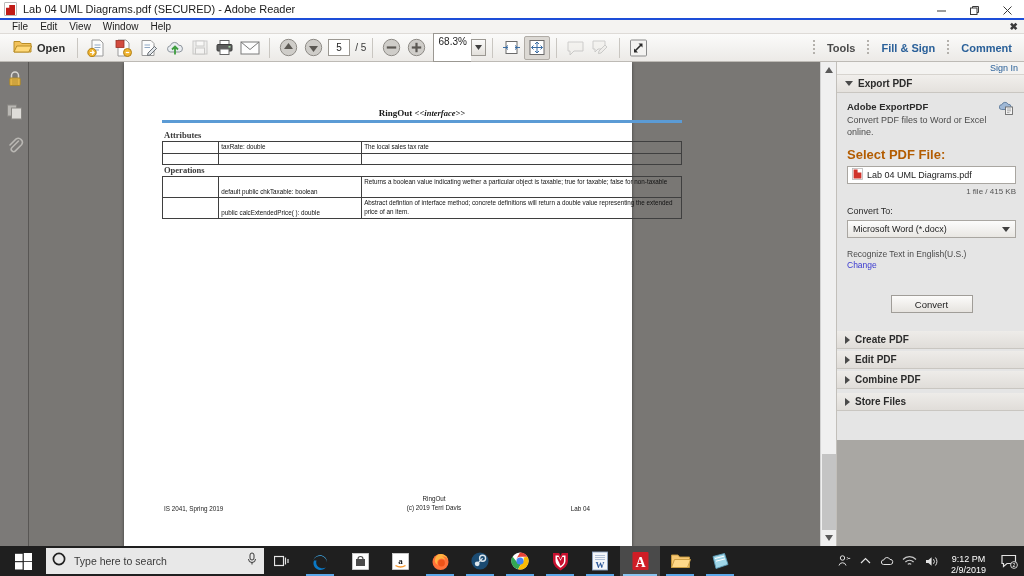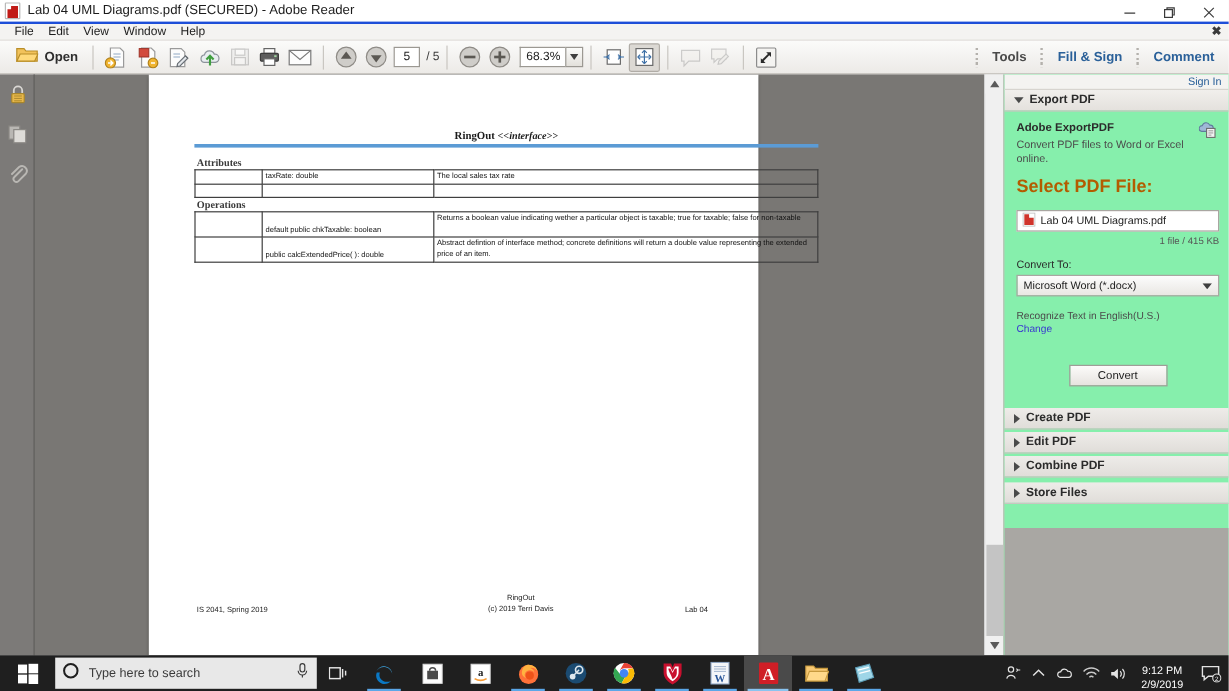--- a/index.html
+++ b/index.html
@@ -70,21 +70,21 @@
   }
   .open-label { font-size: 11px; font-weight: bold; color: #2e2e2e; }
   .tsep { width: 1px; height: 20px; background: #c9c6c1; margin: 0 6px; }
   .pagebox {
     width: 22px; height: 17px; border: 1px solid #9b9892; background: #fff;
     font-size: 10px; text-align: center; line-height: 15px; color: #222;
     margin-left: 2px;
   }
   .pagetotal { font-size: 10px; color: #3a3a3a; margin-left: 5px; }
   .zoombox {
-    width: 38px; height: 17px; border: 1px solid #9b9892; border-right: none;
+    width: 38px; height: 29px; border: 1px solid #9b9892; border-right: none;
     background: #fff; font-size: 10px; text-align: center; line-height: 15px;
     color: #222;
   }
   .zoomdrop {
     width: 15px; height: 17px; border: 1px solid #9b9892; background: linear-gradient(#fbfbfa,#e3e0db);
     display: flex; align-items: center; justify-content: center;
   }
   .tools-group {
     position: absolute; right: 0; top: 0; height: 28px; display: flex; align-items: center;
   }
@@ -164,21 +164,21 @@
   }
   .sb-up { top: 0; } .sb-down { bottom: 0; }
   .sb-thumb {
     position: absolute; left: 1px; width: 14px; background: #c4c4c4;
     border-radius: 0;
   }
 
   
   .rightpanel {
     position: absolute; right: 0; top: 62px; width: 188px; bottom: 30px;
-    background: #86efac; border-left: 1px solid #c2bfba;
+    background: #e5e5e5; border-left: 1px solid #c2bfba;
     font-size: 10px; color: #2b2b2b; overflow: hidden;
   }
   .signin-row {
     height: 13px; background: #f4f3f1; border-bottom: 1px solid #d7d4cf;
     display: flex; align-items: center; justify-content: flex-end; padding-right: 6px;
   }
   .signin-link { font-size: 9px; color: #2a6099; }
   .panel-header {
     height: 18px; display: flex; align-items: center; gap: 5px;
     padding-left: 8px; font-size: 10px; font-weight: bold; color: #2b2b2b;
@@ -187,21 +187,21 @@
   }
   .panel-header.collapsed { background: linear-gradient(#eeece9, #e0ddd9); }
   .tri { width: 0; height: 0; }
   .tri-down { border-left: 4px solid transparent; border-right: 4px solid transparent; border-top: 5px solid #4a4a4a; }
   .tri-right { border-top: 4px solid transparent; border-bottom: 4px solid transparent; border-left: 5px solid #4a4a4a; }
 
   .exportbody { padding: 8px 8px 10px 10px; position: relative; }
   .ep-title { font-size: 9.5px; font-weight: bold; color: #2b2b2b; margin-bottom: 2px; }
   .ep-sub { font-size: 9px; color: #4b4b4b; line-height: 1.35; margin-bottom: 9px; width: 140px; }
   .ep-cloudicon { position: absolute; right: 10px; top: 8px; }
-  .ep-label { font-size: 15px; font-weight: bold; color: #b35c00; margin-bottom: 11px; }
+  .ep-label { font-size: 13px; font-weight: bold; color: #b35c00; margin-bottom: 4px; }
   .filebox {
     height: 18px; background: #fff; border: 1px solid #a9a6a1;
     display: flex; align-items: center; gap: 4px; padding-left: 4px;
     font-size: 9px; color: #222;
   }
   .filesize { text-align: right; font-size: 8px; color: #555; margin-top: 3px; }
   .ep-label2 { font-size: 9px; color: #2b2b2b; margin: 10px 0 4px 0; }
   .selectbox {
     height: 18px; background: linear-gradient(#fcfcfc,#e9e7e3);
     border: 1px solid #a9a6a1; display: flex; align-items: center;

